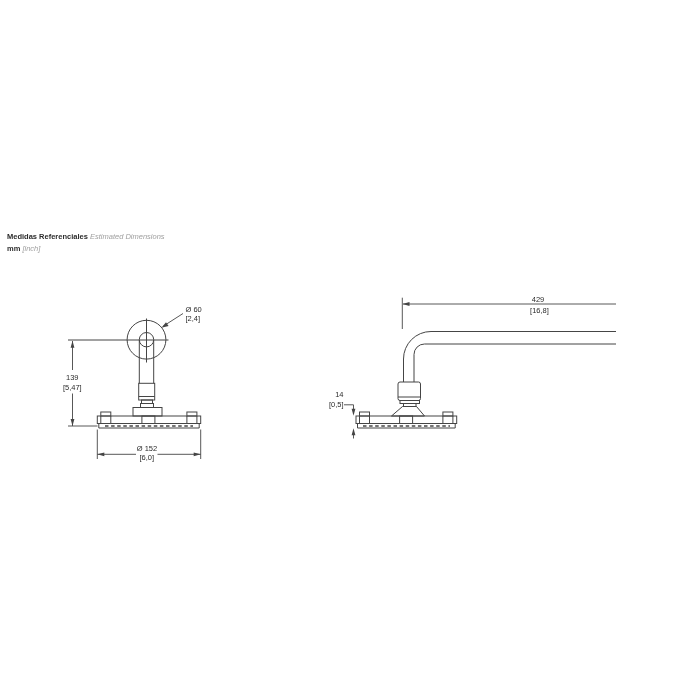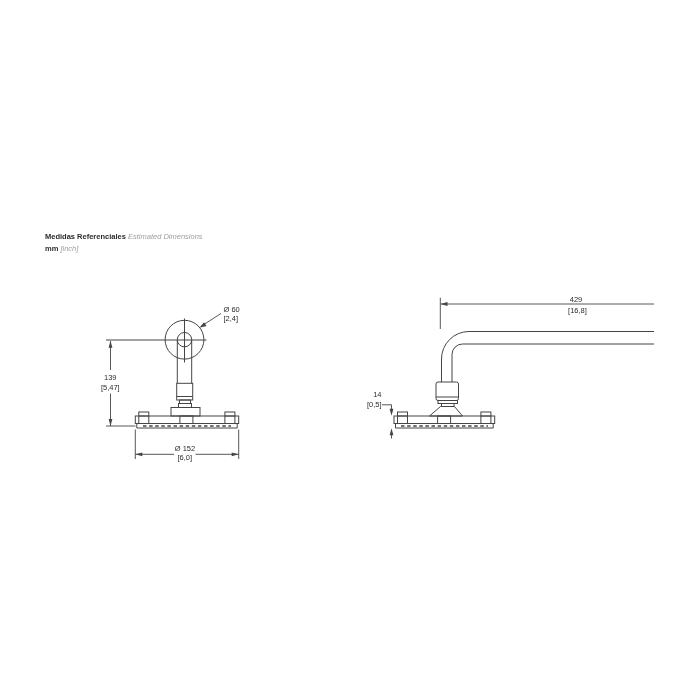--- a/index.html
+++ b/index.html
@@ -1,18 +1,18 @@
 <!DOCTYPE html>
 <html><head>
 <meta charset="utf-8">
 <style>
   html,body{margin:0;padding:0;background:#ffffff;}
   .canvas{
     position:relative;width:616px;height:700px;background:#ffffff;
-    font-family:"Liberation Sans",sans-serif;overflow:hidden;margin-left:38px;
+    font-family:"Liberation Sans",sans-serif;overflow:hidden;
   }
   .title-block{
     position:absolute;left:7px;top:231px;font-size:7.5px;line-height:12px;
     color:#2b2b2b;white-space:nowrap;
   }
   .title-block .b{font-weight:bold;color:#2b2b2b;}
   .title-block .i{font-style:italic;color:#9e9e9e;}
   svg{position:absolute;left:0;top:0;}
   svg line, svg path, svg rect.o, svg circle, svg polyline{
     fill:none;stroke:#454545;stroke-width:1;

